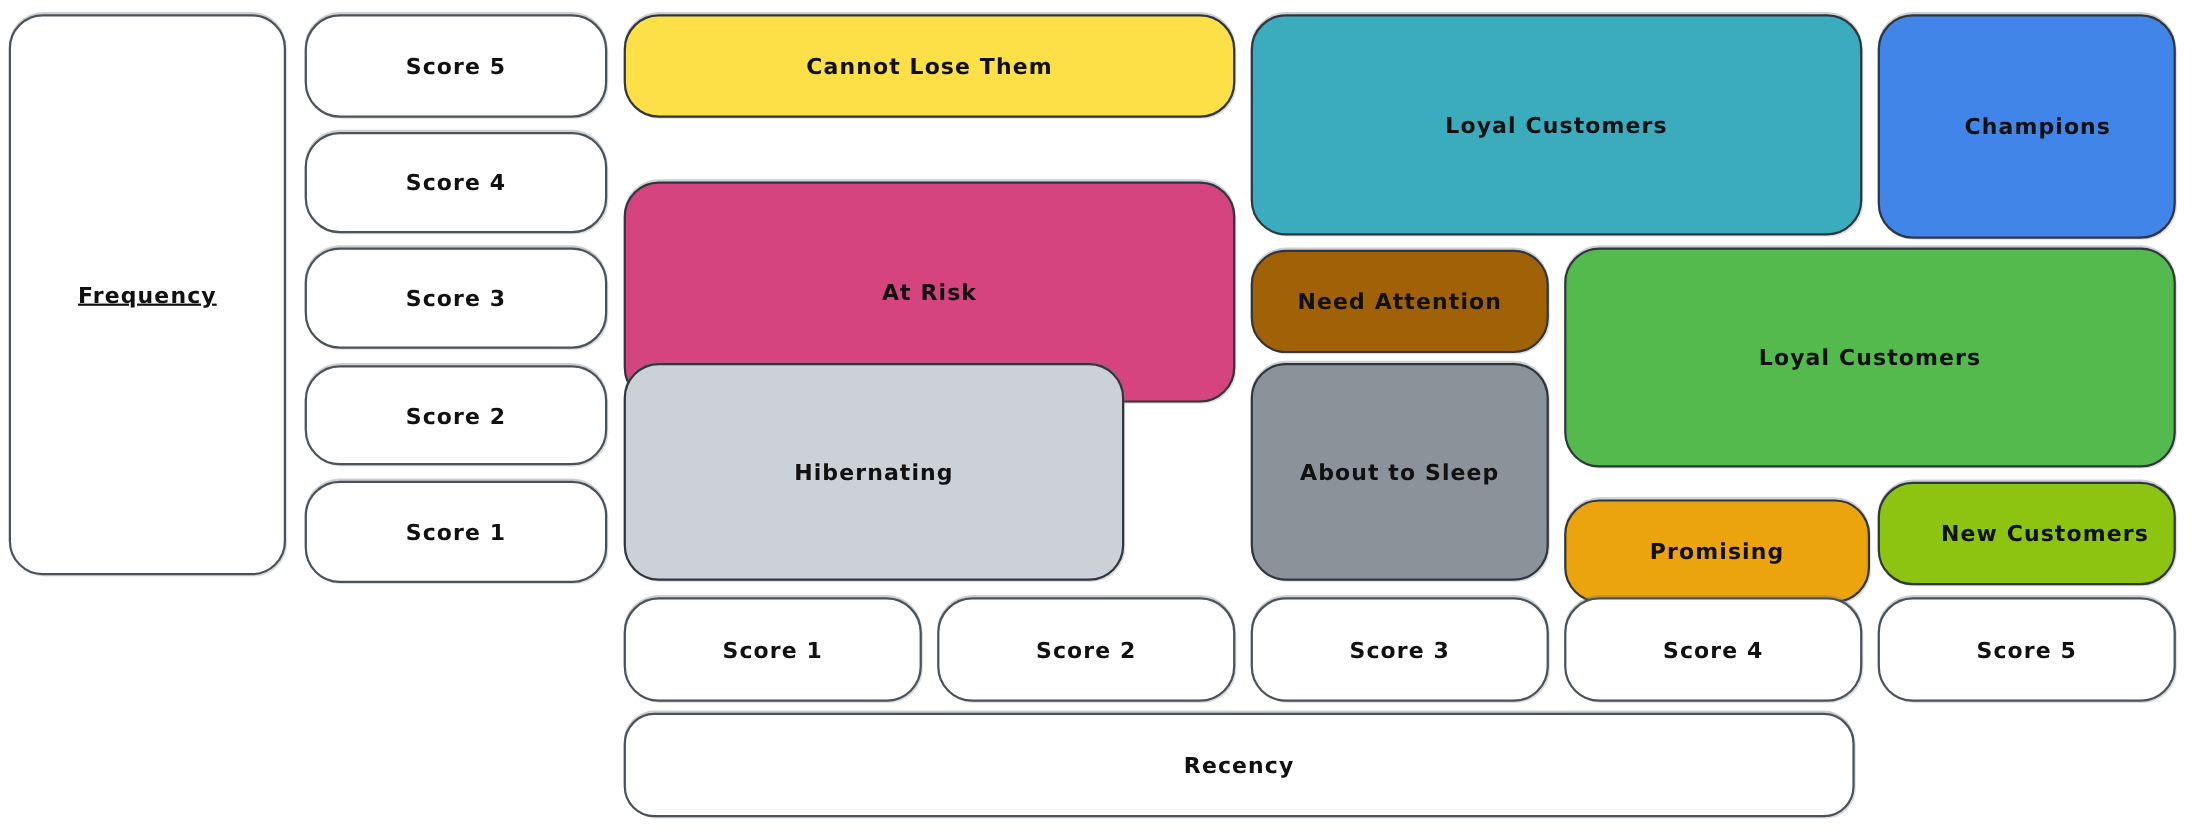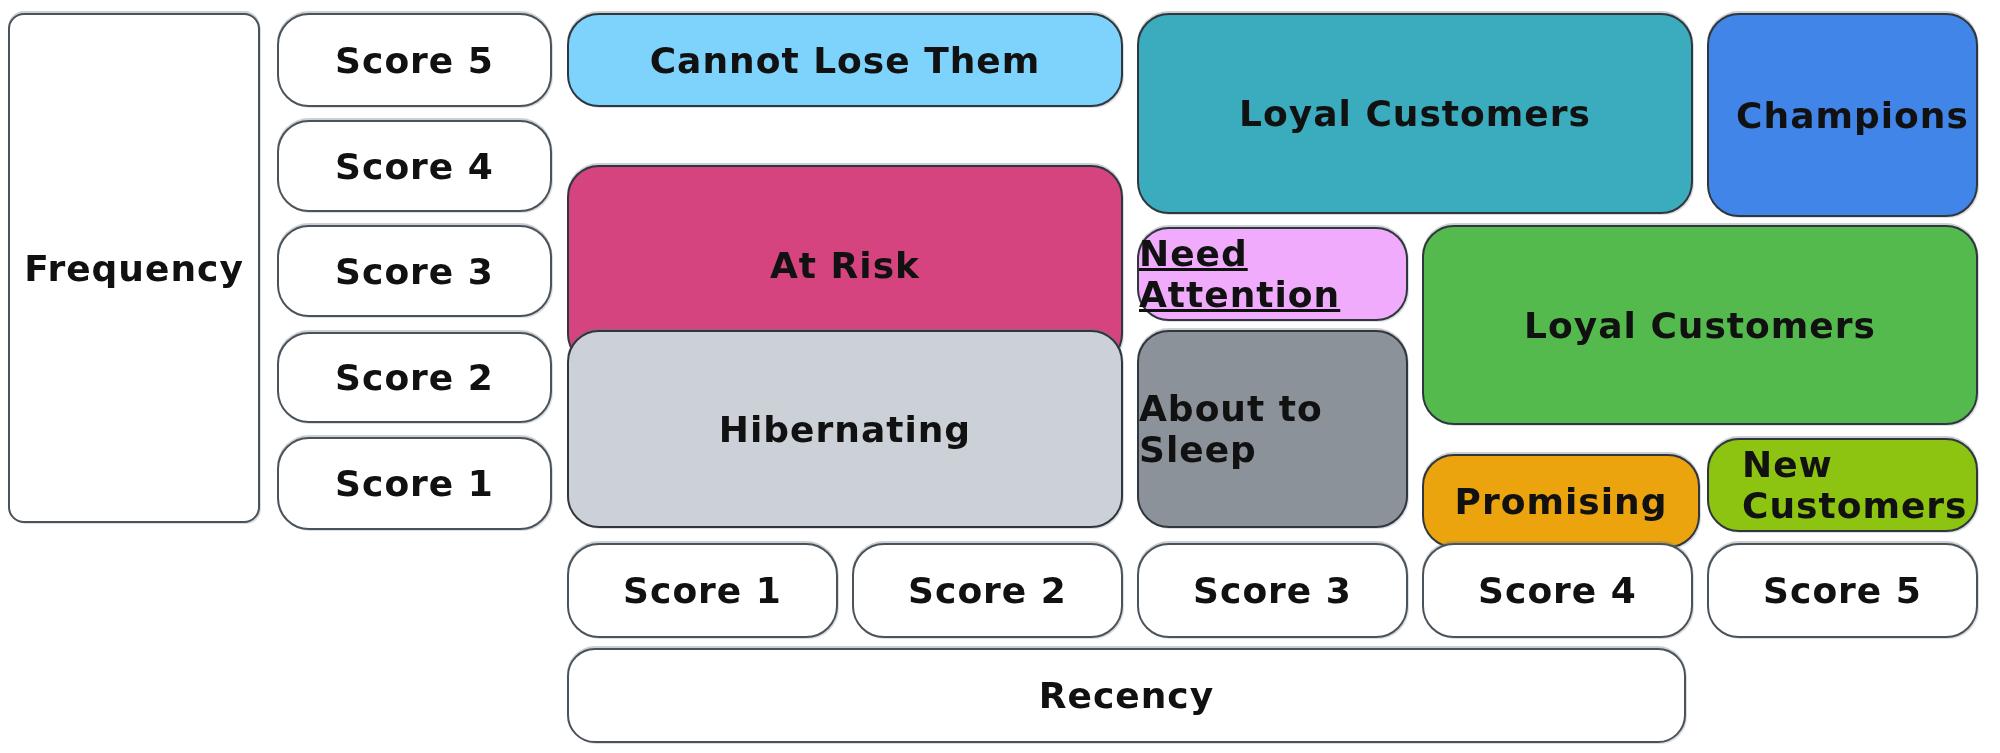--- a/index.html
+++ b/index.html
@@ -6,47 +6,47 @@
   .canvas{
     position:relative;
     width:2000px;height:753px;
     background:#ffffff;
     font-family:"DejaVu Sans", sans-serif;
     color:#111;
   }
   .box{
     position:absolute;
     display:flex;align-items:center;justify-content:center;
-    text-align:left;
+    text-align:center;
     border:2.5px solid #3c444c;
     border-radius:32px;
-    font-size:36px;
+    font-size:20px;
     font-weight:600;
     letter-spacing:1px;
     box-sizing:border-box;
     box-shadow:0 -2px 0 0 rgba(110,120,130,.35), 2px 2px 0 -1px rgba(110,120,130,.25);
   }
   .plain{
     background:#ffffff;
     border-color:#4a525a;
   }
-  .axis-freq{border-radius:16px;}
+  .axis-freq{border-radius:31px;text-decoration:underline;}
   .seg{border-color:#2f363d;}
   
   
   .freq-label{left:8px;top:13px;width:252px;height:510px;}
   .f5{left:277px;top:13px;width:275px;height:94px;}
   .f4{left:277px;top:120px;width:275px;height:92px;}
   .f3{left:277px;top:225px;width:275px;height:92px;}
   .f2{left:277px;top:332px;width:275px;height:91px;}
   .f1{left:277px;top:437px;width:275px;height:93px;}
   
   .cannot-lose{left:567px;top:13px;width:556px;height:94px;}
   .at-risk{left:567px;top:120px;width:556px;height:201px;}
-  .hibernating{left:567px;top:330px;width:556px;height:198px;}
+  .hibernating{left:567px;top:330px;width:455px;height:198px;}
   .loyal-top{left:1137px;top:13px;width:556px;height:201px;}
   .champions{left:1707px;top:13px;width:271px;height:204px;padding-left:20px;}
   .need-attention{left:1137px;top:227px;width:271px;height:94px;}
   .loyal-right{left:1422px;top:225px;width:556px;height:200px;}
   .about-sleep{left:1137px;top:330px;width:271px;height:198px;}
   .promising{left:1422px;top:438px;width:278px;height:94px;}
   .new-customers{left:1707px;top:438px;width:271px;height:94px;}
   
   .r1{left:567px;top:543px;width:271px;height:95px;}
   .r2{left:852px;top:543px;width:271px;height:95px;}
@@ -60,26 +60,26 @@
 
 <div class="canvas">
 
   <div class="box plain axis-freq freq-label">Frequency</div>
   <div class="box plain f5">Score 5</div>
   <div class="box plain f4">Score 4</div>
   <div class="box plain f3">Score 3</div>
   <div class="box plain f2">Score 2</div>
   <div class="box plain f1">Score 1</div>
 
-  <div class="box seg cannot-lose" style="background: #7dd3fc;">Cannot Lose Them</div>
+  <div class="box seg cannot-lose" style="background: #fde047;">Cannot Lose Them</div>
   <div class="box seg at-risk" style="background: rgb(214, 68, 128); margin-top: 45px;">At Risk</div>
   <div class="box seg hibernating" style="background: rgb(204, 209, 215);">Hibernating</div>
   <div class="box seg loyal-top" style="background: rgb(58, 172, 190);">Loyal Customers</div>
   <div class="box seg champions" style="background: rgb(66, 133, 232);">Champions</div>
-  <div class="box seg need-attention" style="background: #f0abfc; text-decoration: underline;">Need Attention</div>
+  <div class="box seg need-attention" style="background: #a16207;">Need Attention</div>
   <div class="box seg loyal-right" style="background: rgb(85, 186, 77);">Loyal Customers</div>
   <div class="box seg about-sleep" style="background: rgb(140, 146, 154);">About to Sleep</div>
   <div class="box seg promising" style="background: rgb(236, 164, 14); margin-top: 16px;">Promising</div>
   <div class="box seg new-customers" style="background: rgb(140, 196, 17); padding-left: 33px;">New Customers</div>
 
   <div class="box plain r1">Score 1</div>
   <div class="box plain r2">Score 2</div>
   <div class="box plain r3">Score 3</div>
   <div class="box plain r4">Score 4</div>
   <div class="box plain r5">Score 5</div>

